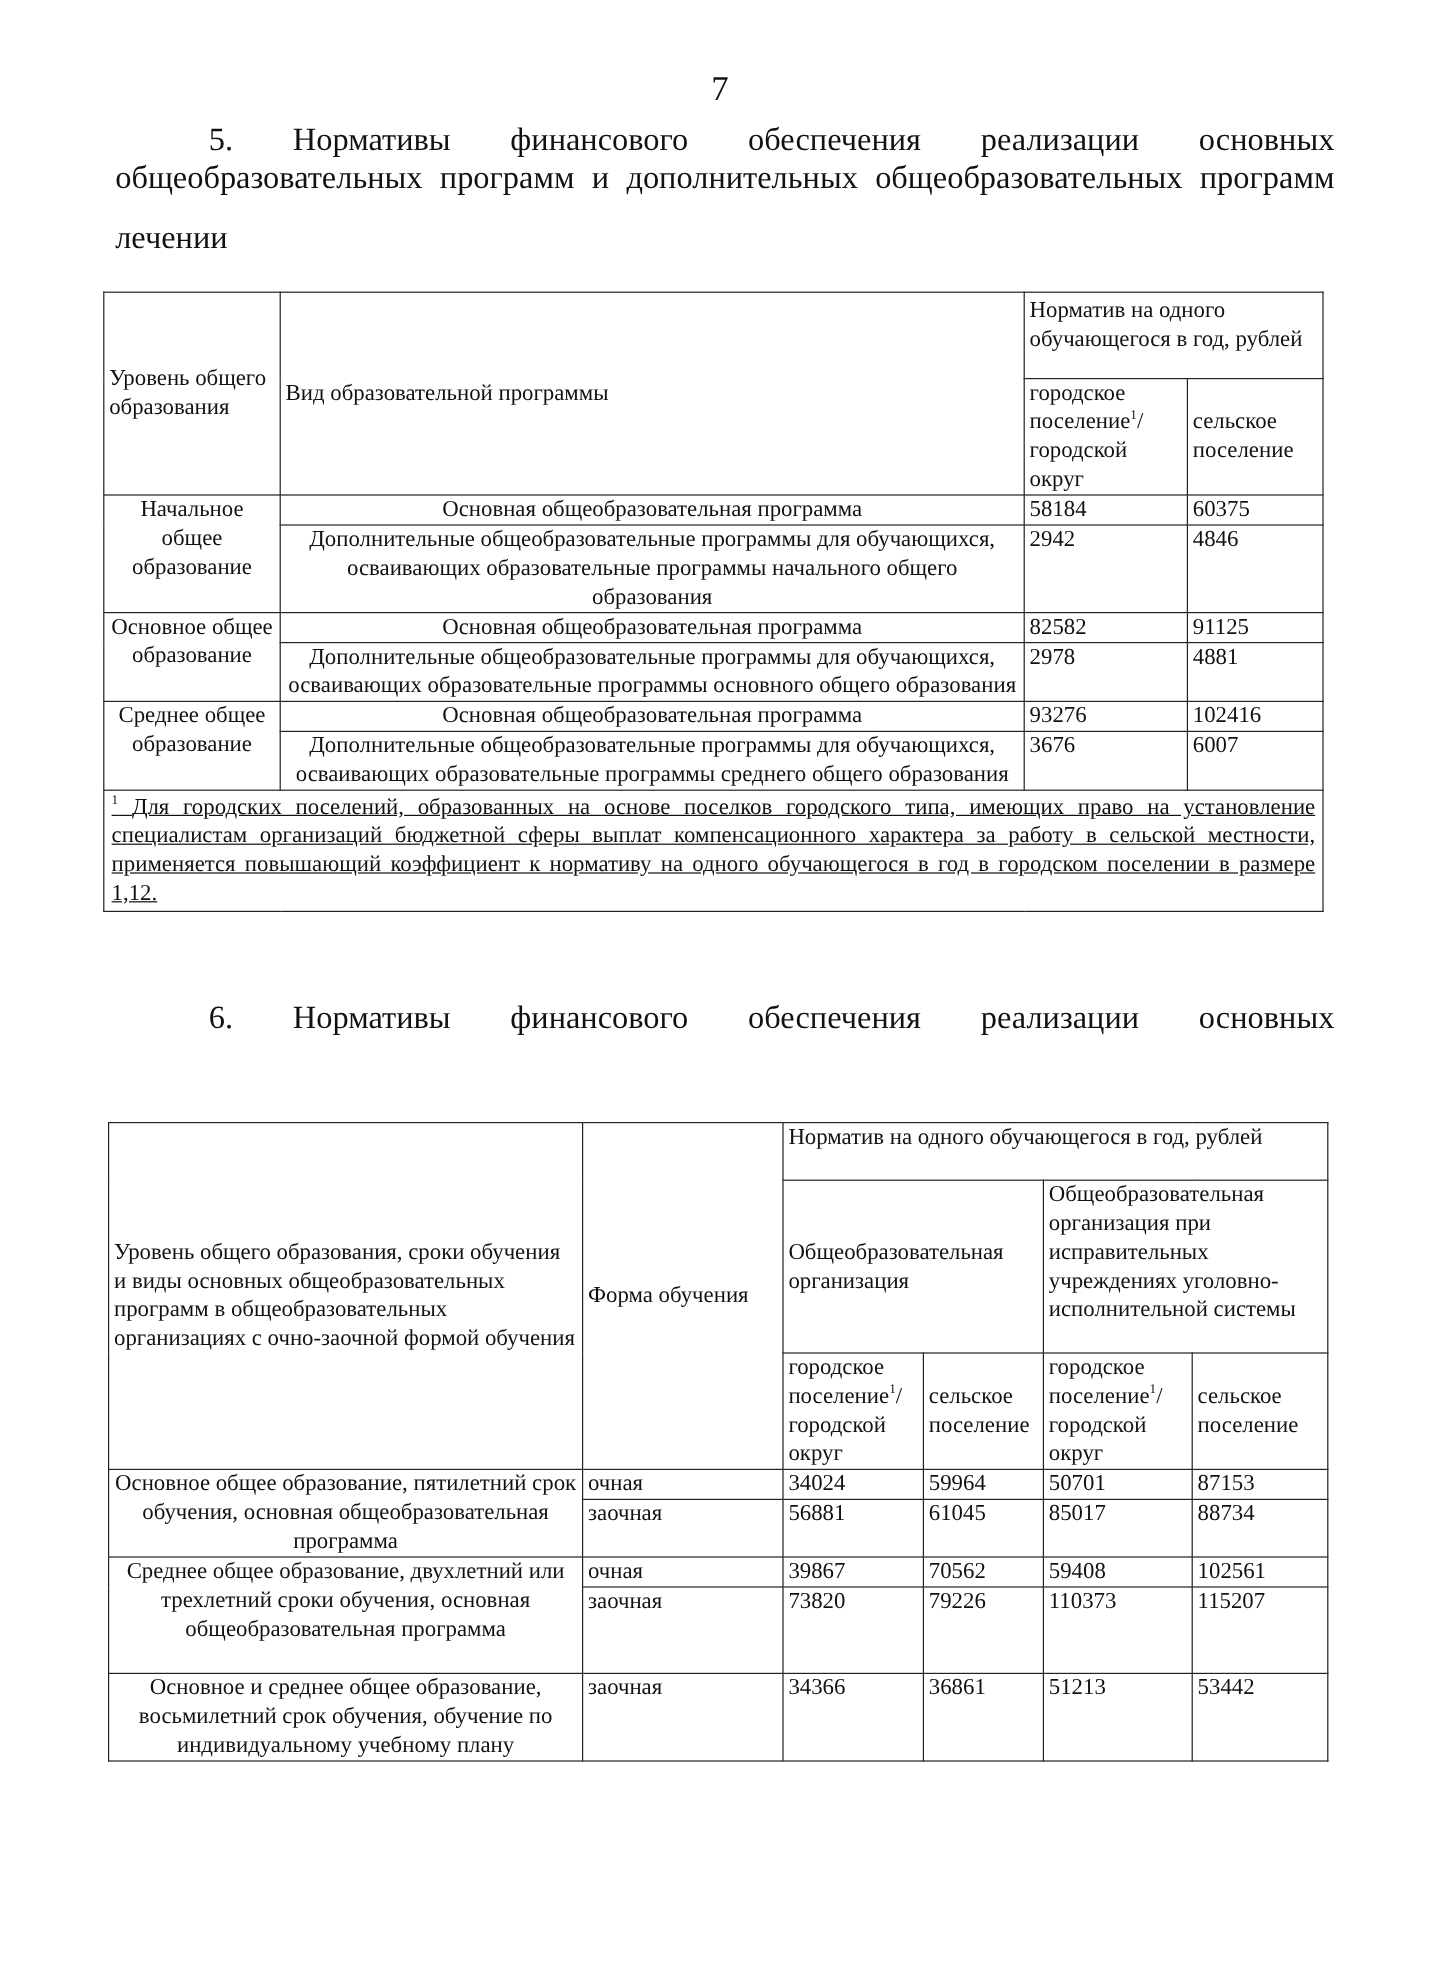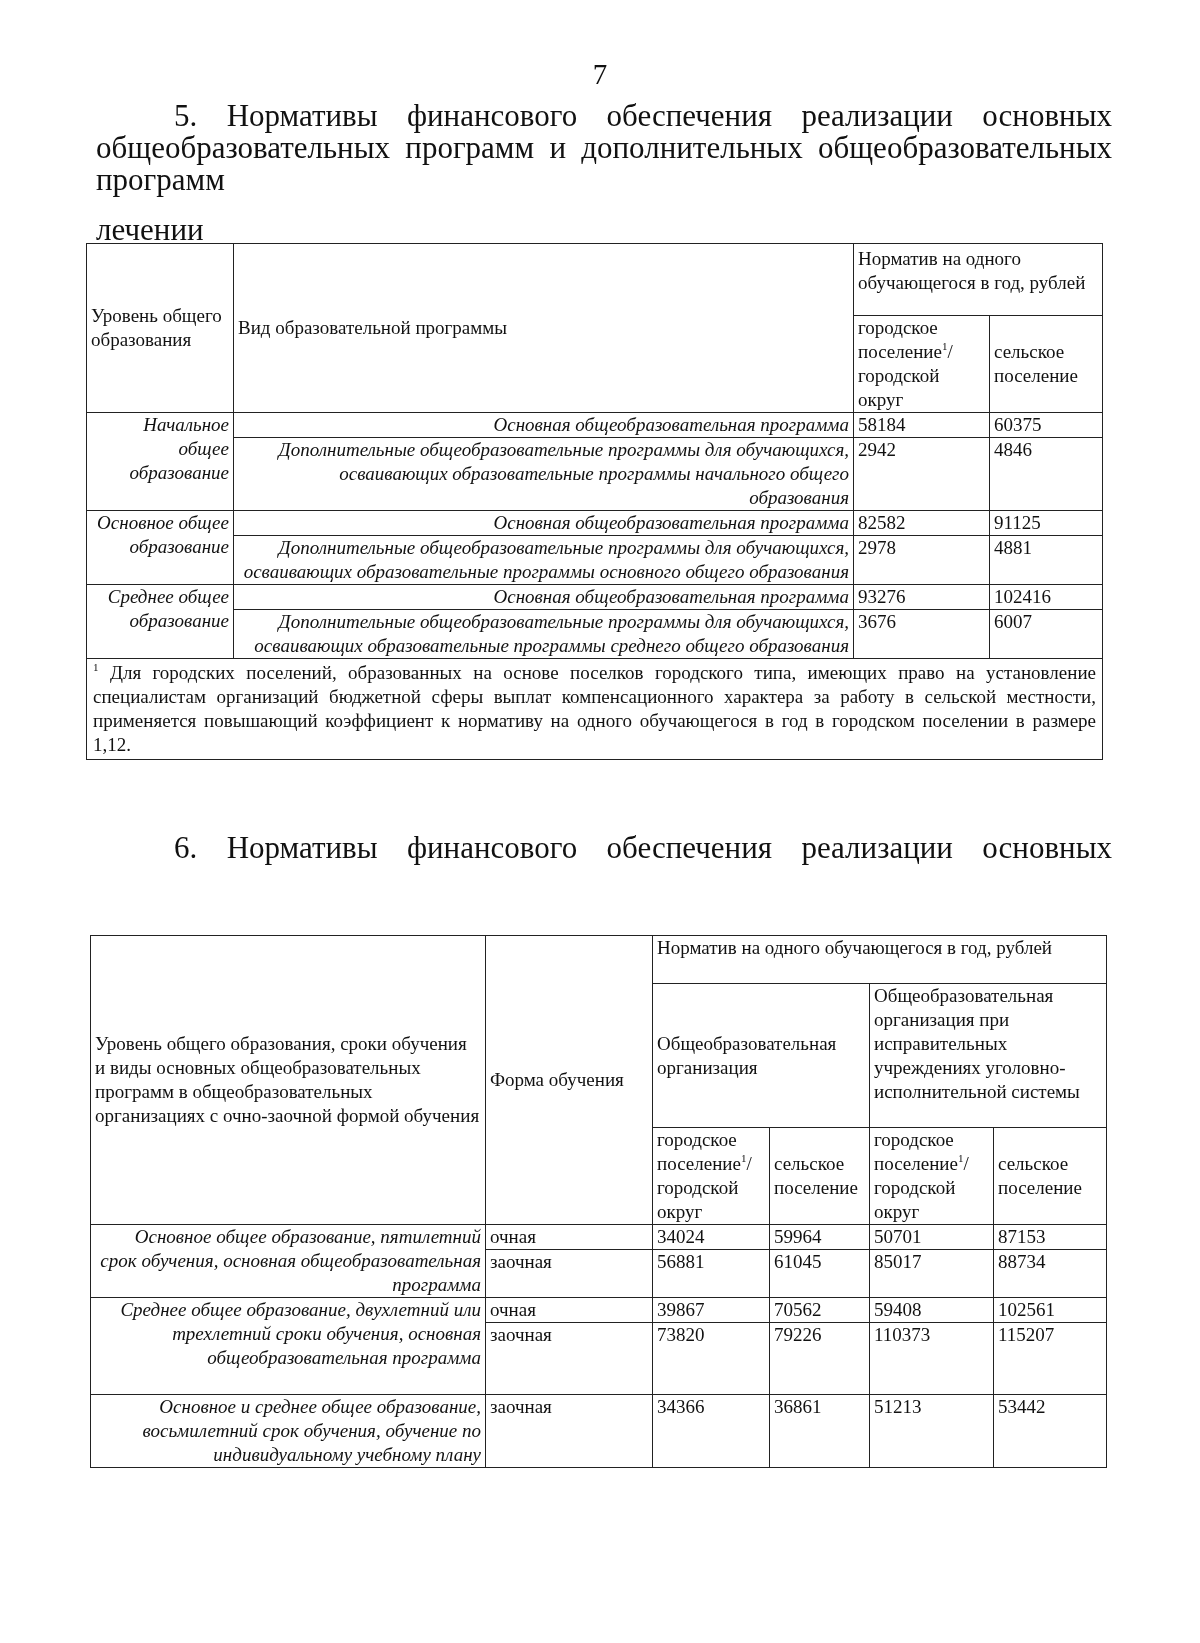--- a/index.html
+++ b/index.html
@@ -6,39 +6,39 @@
   body {
     width: 1200px; height: 1643px; position: relative; overflow: hidden;
     font-family: "Liberation Serif", "DejaVu Serif", serif; color: #111;
   }
   .page-number {
     position: absolute; top: 58px; left: 0; width: 1200px; text-align: center;
     font-size: 29px;
   }
   .heading {
     position: absolute; left: 96px; width: 1016px;
-    font-size: 31px; line-height: 32px; text-align: justify;
+    font-size: 27px; line-height: 32px; text-align: justify;
     text-align-last: left;
   }
   .heading .line { display: block; text-align: justify; text-align-last: justify; }
   .heading .line.last { text-align-last: left; margin-top: 18px; }
   .heading .line.indent { padding-left: 78px; }
 
   table.doc {
     position: absolute; border-collapse: collapse; table-layout: fixed;
     font-size: 19px; line-height: 24px;
   }
   table.doc td {
     border: 1.5px solid #222; padding: 0 4px; vertical-align: top;
   }
   .c { text-align: left; }
-  .l { text-align: right; font-style: italic; }
+  .l { text-align: center; }
   .vm { vertical-align: middle !important; }
   sup { font-size: 11px; line-height: 0; vertical-align: 8px; }
-  .fn { text-align: justify; padding: 2px 6px !important; }
+  .fn { text-align: justify; padding: 2px 6px !important; text-decoration: underline; }
 </style>
 </head>
 <body>
 
 <div class="page-number">7</div>
 
 <div class="heading" style="top:100px;">
   <span class="line indent">5. Нормативы финансового обеспечения реализации основных</span>
   <span class="line">общеобразовательных программ и дополнительных общеобразовательных программ</span>
   <span class="line last">лечении</span>

